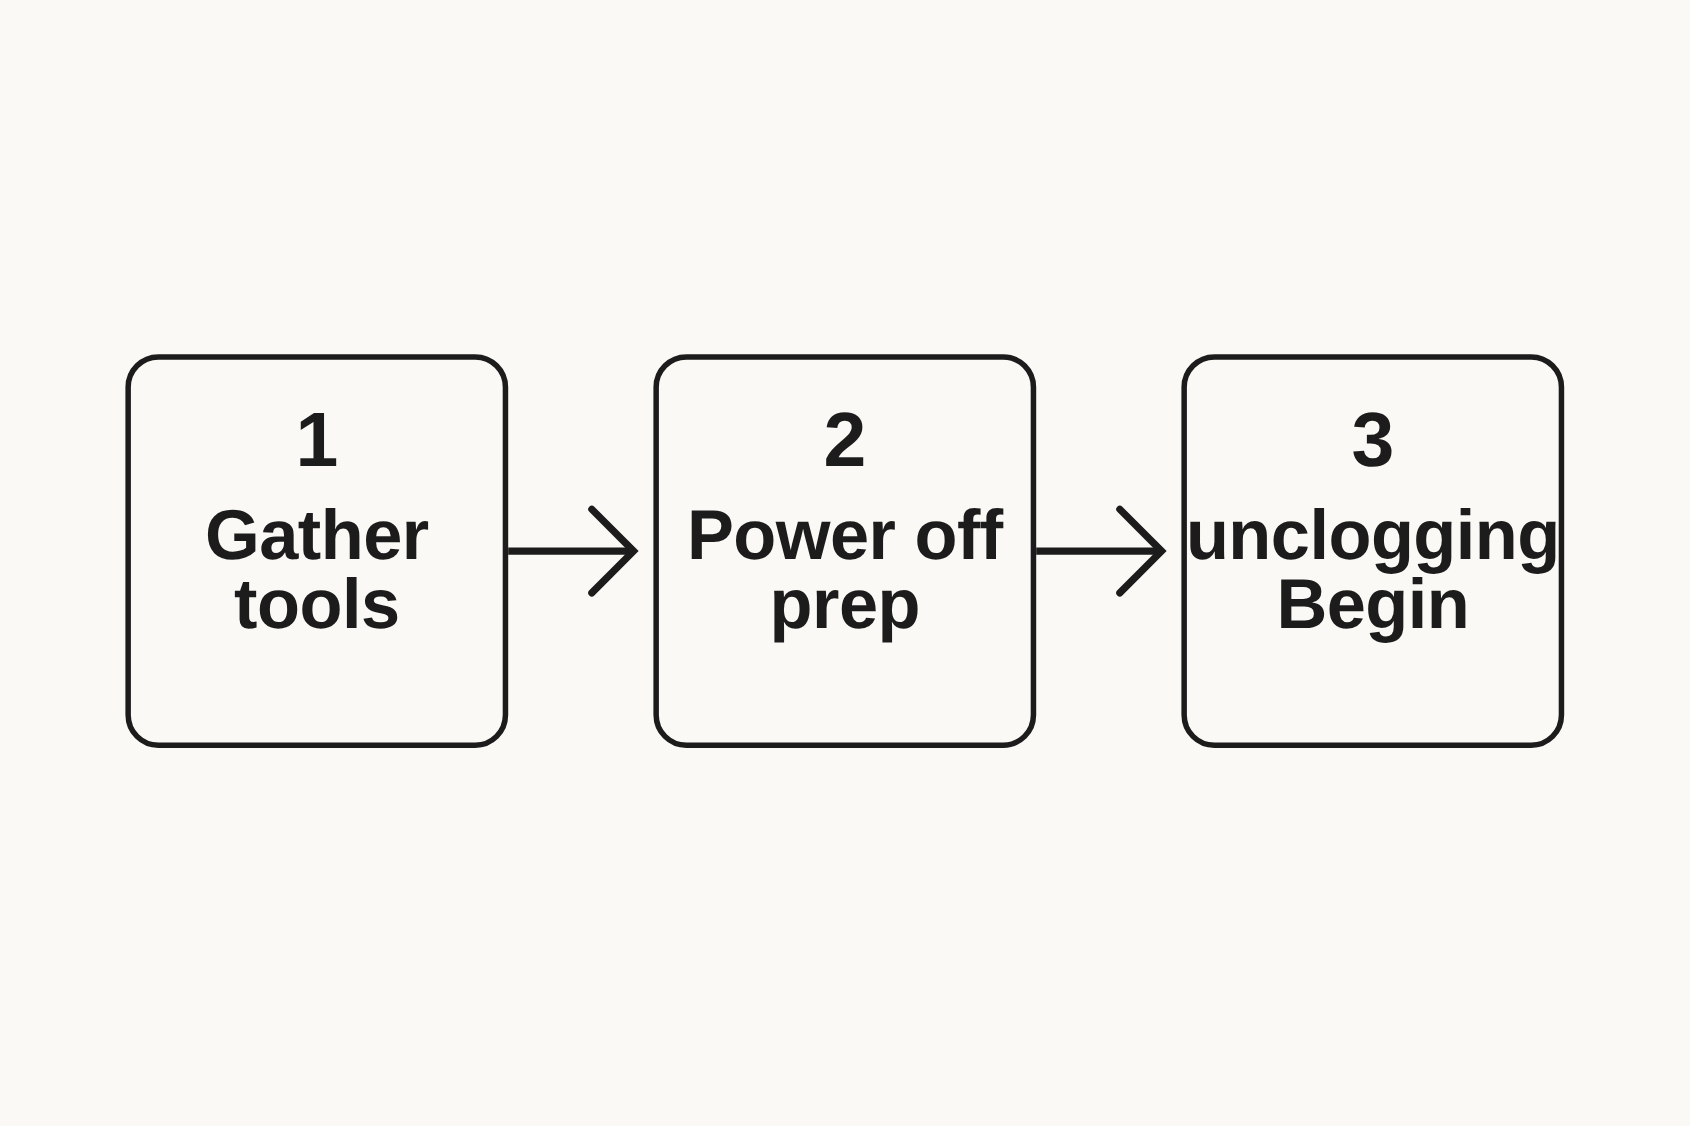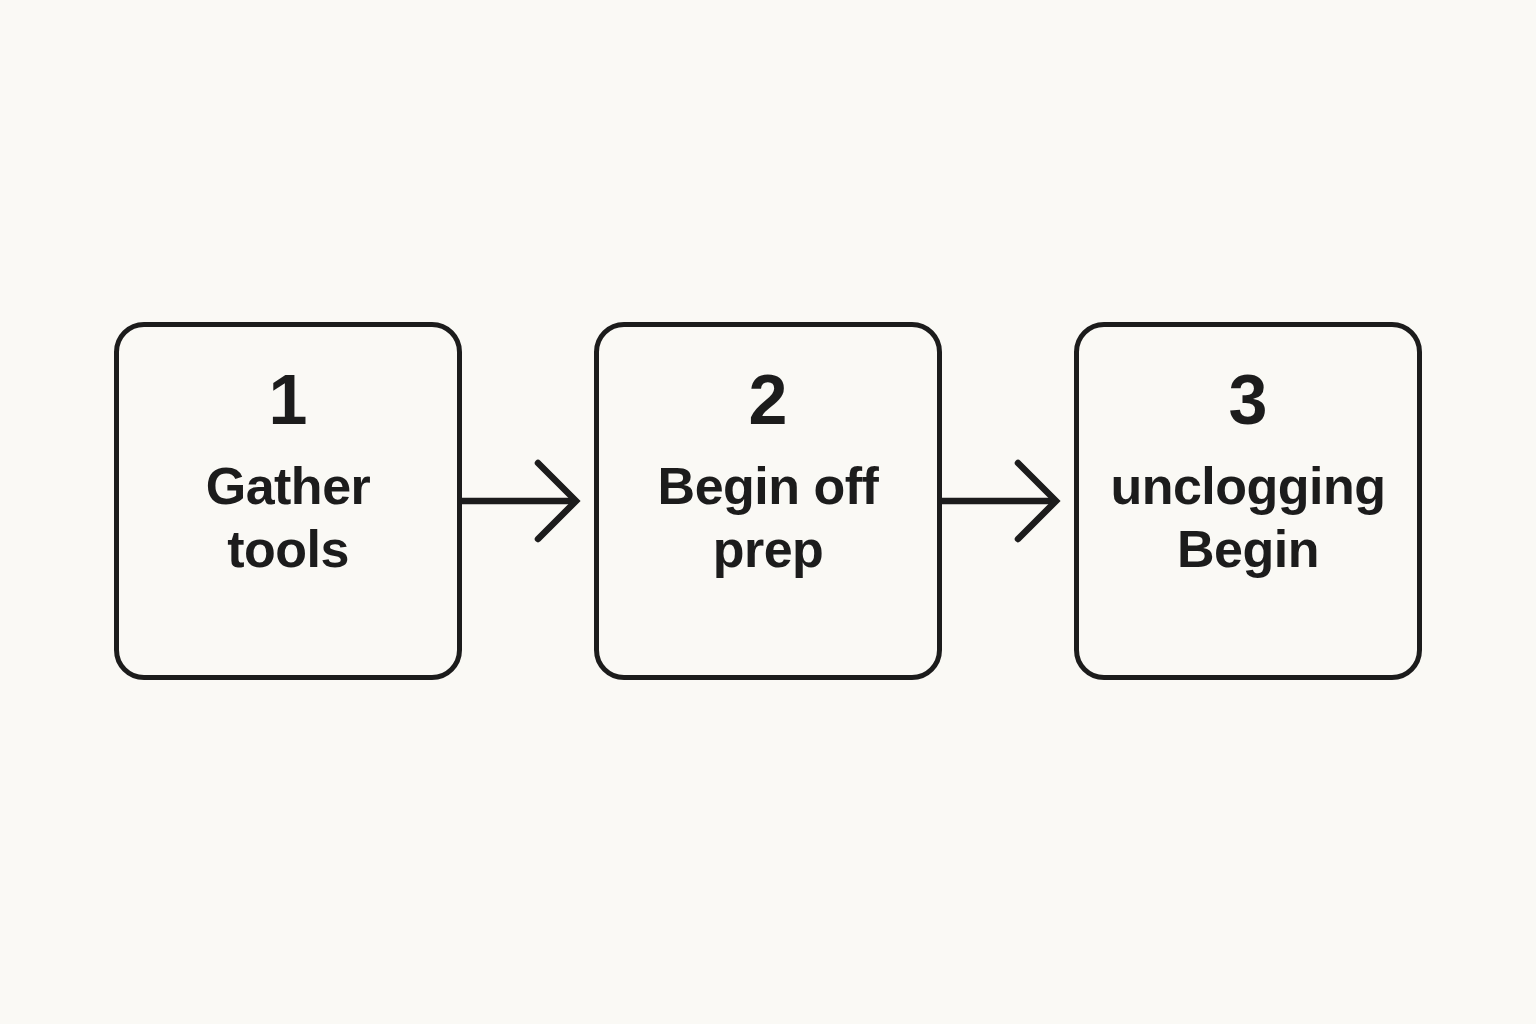--- a/index.html
+++ b/index.html
@@ -42,21 +42,21 @@
     text-align: center;
   }
   .step-number {
     font-size: 70px;
     font-weight: 700;
     line-height: 78px;
     letter-spacing: 0;
   }
   .step-label {
     margin-top: 16px;
-    font-size: 52px;
+    font-size: 64px;
     font-weight: 600;
     line-height: 63px;
     letter-spacing: -0.5px;
   }
   .arrow {
     width: 132px;
     height: 90px;
     flex: 0 0 132px;
     display: block;
   }
@@ -79,21 +79,21 @@
     <div class="arrow">
       <svg viewBox="0 0 132 90" xmlns="http://www.w3.org/2000/svg">
         <line x1="0" y1="45" x2="110" y2="45" stroke="#1c1c1c" stroke-width="6.5" stroke-linecap="round"></line>
         <polyline points="76,7 114,45 76,83" fill="none" stroke="#1c1c1c" stroke-width="6.5" stroke-linecap="round" stroke-linejoin="miter"></polyline>
       </svg>
     </div>
 
     <div class="step">
       <div class="step-number">2</div>
       <div class="step-label">
-        <div>Begin off</div>
+        <div>Power off</div>
         <div>prep</div>
       </div>
     </div>
 
     <div class="arrow">
       <svg viewBox="0 0 132 90" xmlns="http://www.w3.org/2000/svg">
         <line x1="0" y1="45" x2="110" y2="45" stroke="#1c1c1c" stroke-width="6.5" stroke-linecap="round"></line>
         <polyline points="76,7 114,45 76,83" fill="none" stroke="#1c1c1c" stroke-width="6.5" stroke-linecap="round" stroke-linejoin="miter"></polyline>
       </svg>
     </div>

